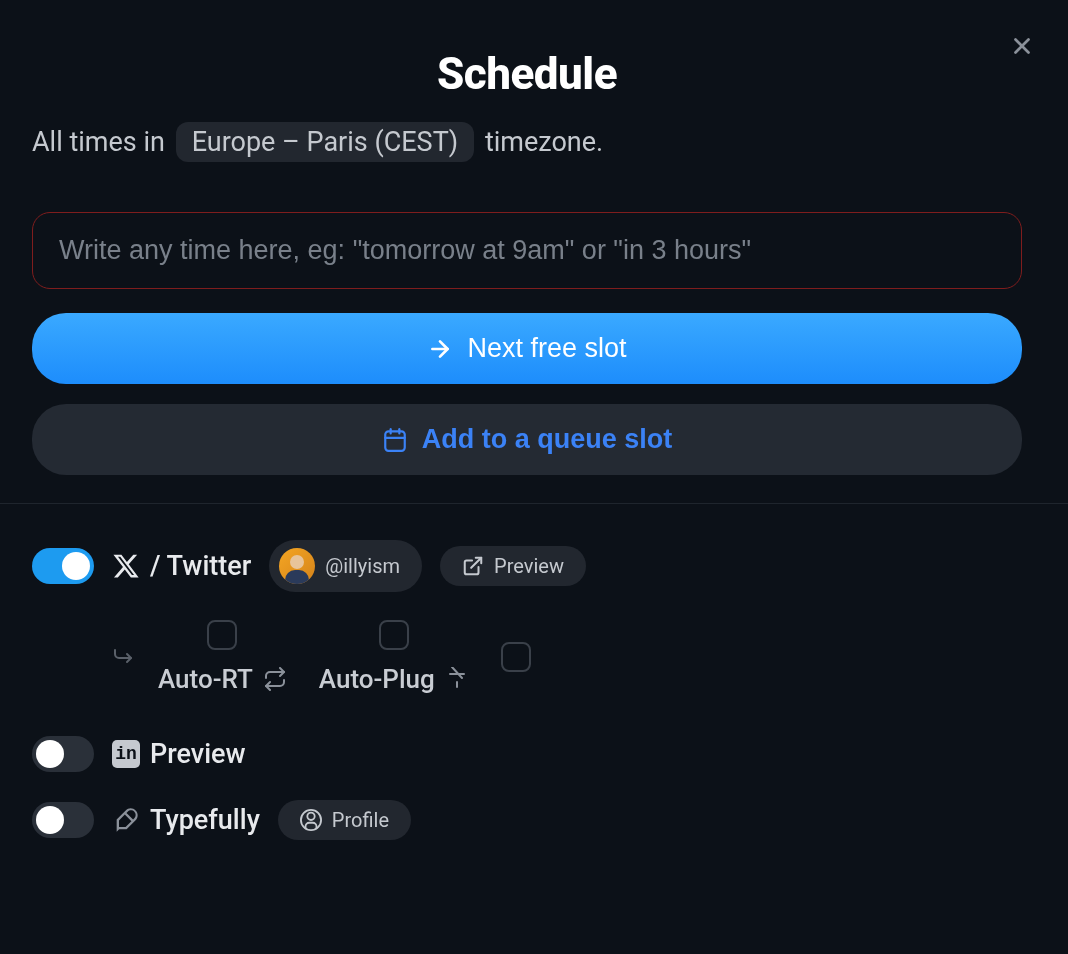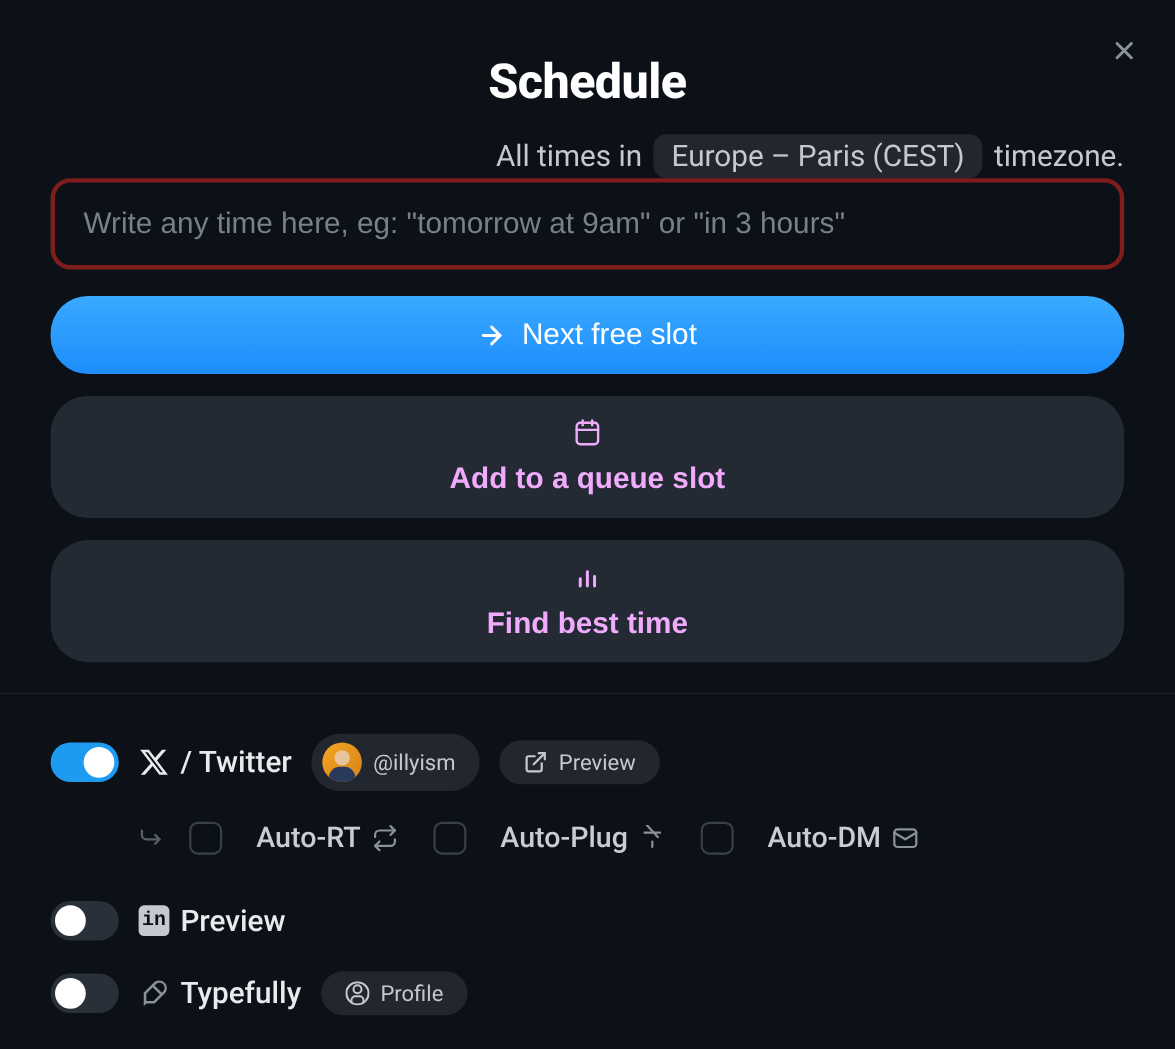--- a/index.html
+++ b/index.html
@@ -12,21 +12,21 @@
       font-family: -apple-system, BlinkMacSystemFont, "Segoe UI", Roboto, Helvetica, Arial, sans-serif;
       color: #e8eaed;
       width: 1068px;
       height: 954px;
       overflow: hidden;
     }
     .modal {
       position: relative;
       width: 100%;
       height: 100%;
-      padding: 48px 46px 0 46px;
+      padding: 48px 46px 0 32px;
     }
     .close-btn {
       position: absolute;
       top: 28px;
       right: 28px;
       width: 36px;
       height: 36px;
       display: flex;
       align-items: center;
       justify-content: center;
@@ -39,37 +39,38 @@
     }
     .title {
       text-align: center;
       font-size: 44px;
       font-weight: 800;
       color: #ffffff;
       margin-bottom: 22px;
       letter-spacing: -0.5px;
     }
     .subtitle {
-      text-align: right;
+      text-align: left;
       font-size: 27px;
       color: #c5c9cf;
+      margin-bottom: 50px;
     }
     .tz-chip {
       display: inline-block;
       background: #22272f;
       border-radius: 12px;
       padding: 4px 16px;
       font-size: 27px;
       color: #c5c9cf;
       margin: 0 4px;
     }
     .time-input {
       width: 100%;
       background: transparent;
-      border: 4px solid #7f1d1d;
+      border: 1px solid #7f1d1d;
       border-radius: 18px;
       padding: 22px 26px;
       font-size: 27px;
       color: #e8eaed;
       margin-bottom: 24px;
       outline: none;
     }
     .time-input::placeholder {
       color: #79808a;
     }
@@ -86,23 +87,22 @@
       gap: 14px;
       cursor: pointer;
       margin-bottom: 20px;
     }
     .btn-primary {
       background: linear-gradient(180deg, #3aa9ff 0%, #1d8dfc 100%);
       color: #ffffff;
     }
     .btn-secondary {
       background: #242a33;
-      color: #f0abfc;
+      color: #3b82f6;
       font-weight: 600;
-      flex-direction: column;
     }
     .btn svg {
       width: 26px;
       height: 26px;
       flex-shrink: 0;
     }
     .divider {
       height: 1px;
       background: #1f252d;
       margin: 28px -46px 36px -46px;
@@ -212,22 +212,23 @@
       color: #5a6069;
       margin-right: -10px;
     }
     .sub-arrow svg {
       width: 24px;
       height: 24px;
     }
     .check-item {
       display: flex;
       align-items: center;
-      gap: 31px;
-      cursor: pointer;
+      gap: 14px;
+      cursor: pointer;
+      flex-direction: column;
     }
     .checkbox {
       width: 30px;
       height: 30px;
       border: 2px solid #3a4049;
       border-radius: 8px;
       background: transparent;
     }
     .check-label {
       font-size: 26px;
@@ -289,28 +290,20 @@
   <button class="btn btn-secondary">
     <svg viewBox="0 0 24 24" fill="none" stroke="currentColor" stroke-width="2" stroke-linecap="round" stroke-linejoin="round">
         <rect x="3" y="4" width="18" height="18" rx="3"></rect>
         <line x1="16" y1="2" x2="16" y2="6"></line>
         <line x1="8" y1="2" x2="8" y2="6"></line>
         <line x1="3" y1="10" x2="21" y2="10"></line>
       </svg>
     <span>Add to a queue slot</span>
   </button>
 
-  <button class="btn btn-secondary">
-    <svg viewBox="0 0 24 24" fill="none" stroke="currentColor" stroke-width="2.5" stroke-linecap="round">
-        <line x1="6" y1="20" x2="6" y2="14"></line>
-        <line x1="12" y1="20" x2="12" y2="8"></line>
-        <line x1="18" y1="20" x2="18" y2="12"></line>
-      </svg>
-    <span>Find best time</span>
-  </button>
 
   <div class="divider"></div>
 
   
   <div class="platform-row">
     <div class="toggle on">
       <div class="toggle-knob"></div>
     </div>
     <div class="platform-label">
       <svg viewBox="0 0 24 24" fill="currentColor">
@@ -358,27 +351,20 @@
         <span>Auto-Plug</span>
         <svg viewBox="0 0 24 24" fill="none" stroke="currentColor" stroke-width="2" stroke-linecap="round">
             <line x1="5" y1="7" x2="19" y2="7"></line>
             <line x1="7" y="" proper="11" x2="17" y2="11"></line>
             <line x1="12" y1="15" x2="12" y2="20"></line>
           </svg>
       </div>
     </div>
     <div class="check-item">
       <div class="checkbox"></div>
-      <div class="check-label">
-        <span>Auto-DM</span>
-        <svg viewBox="0 0 24 24" fill="none" stroke="currentColor" stroke-width="2" stroke-linecap="round" stroke-linejoin="round">
-            <rect x="2" y="4" width="20" height="16" rx="3"></rect>
-            <polyline points="2 7 12 13 22 7"></polyline>
-          </svg>
-      </div>
     </div>
   </div>
 
   
   <div class="platform-row">
     <div class="toggle off">
       <div class="toggle-knob"></div>
     </div>
     <div class="platform-label">
       <div class="linkedin-box">in</div>

